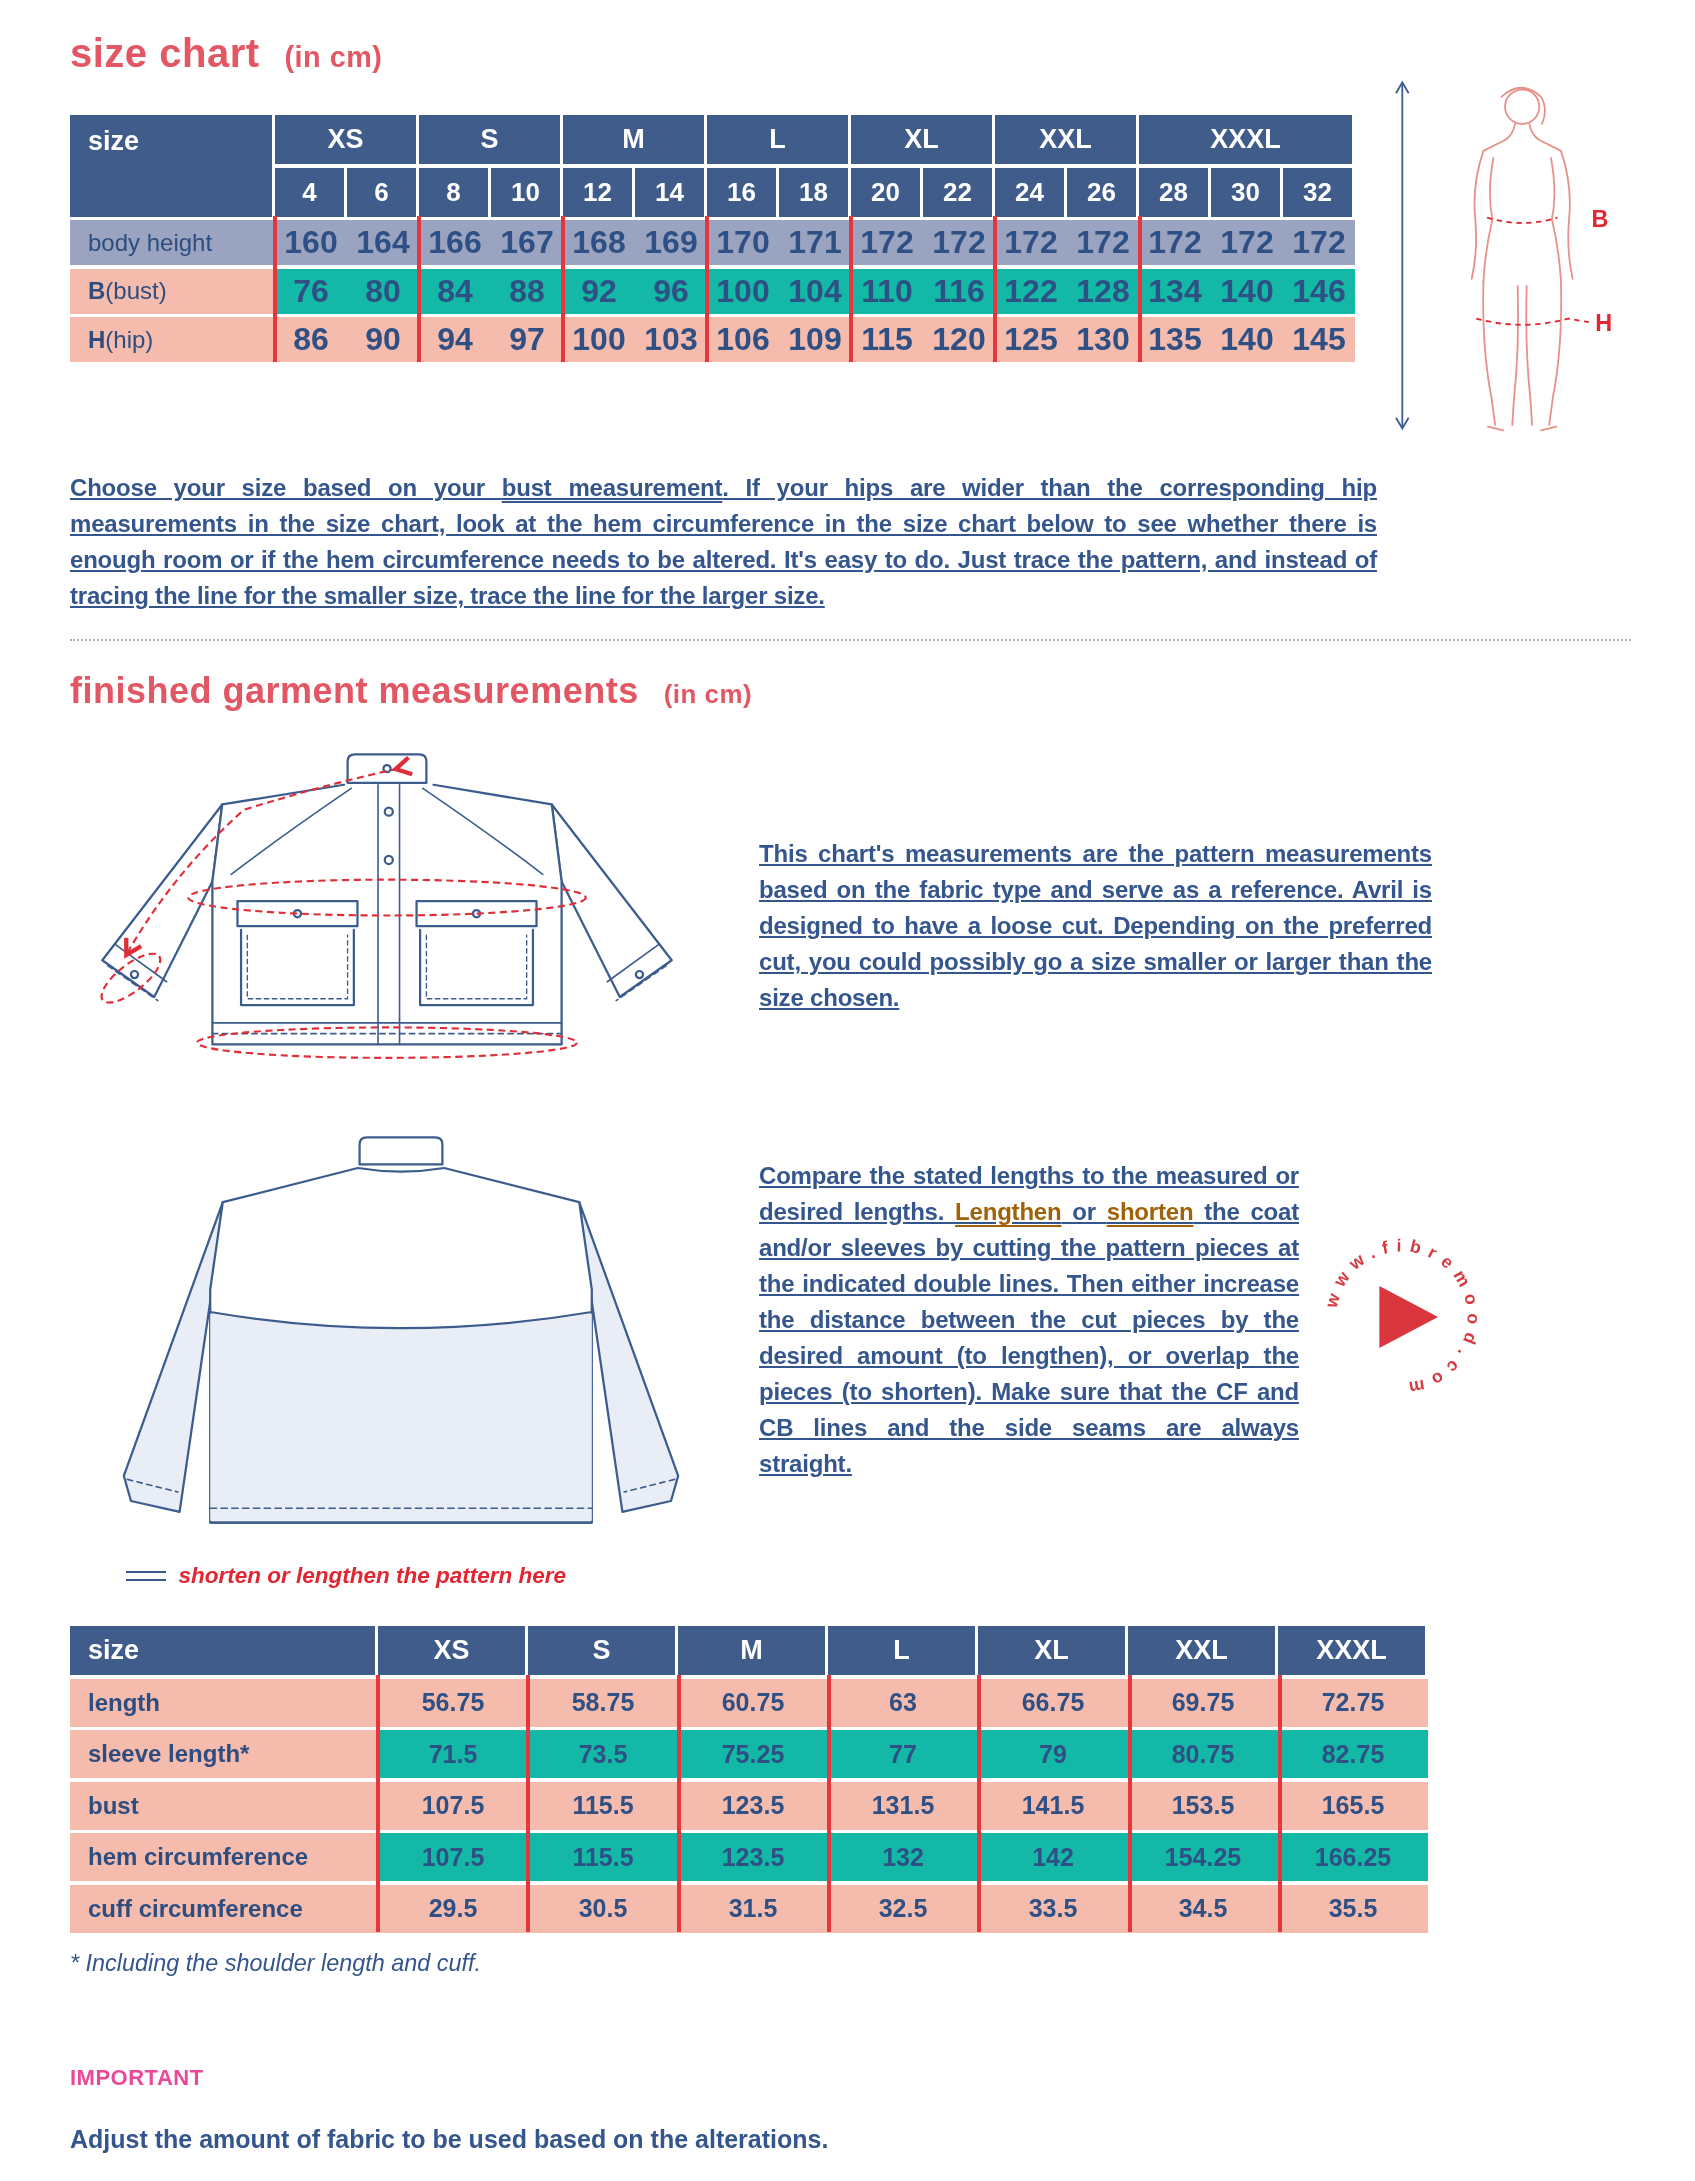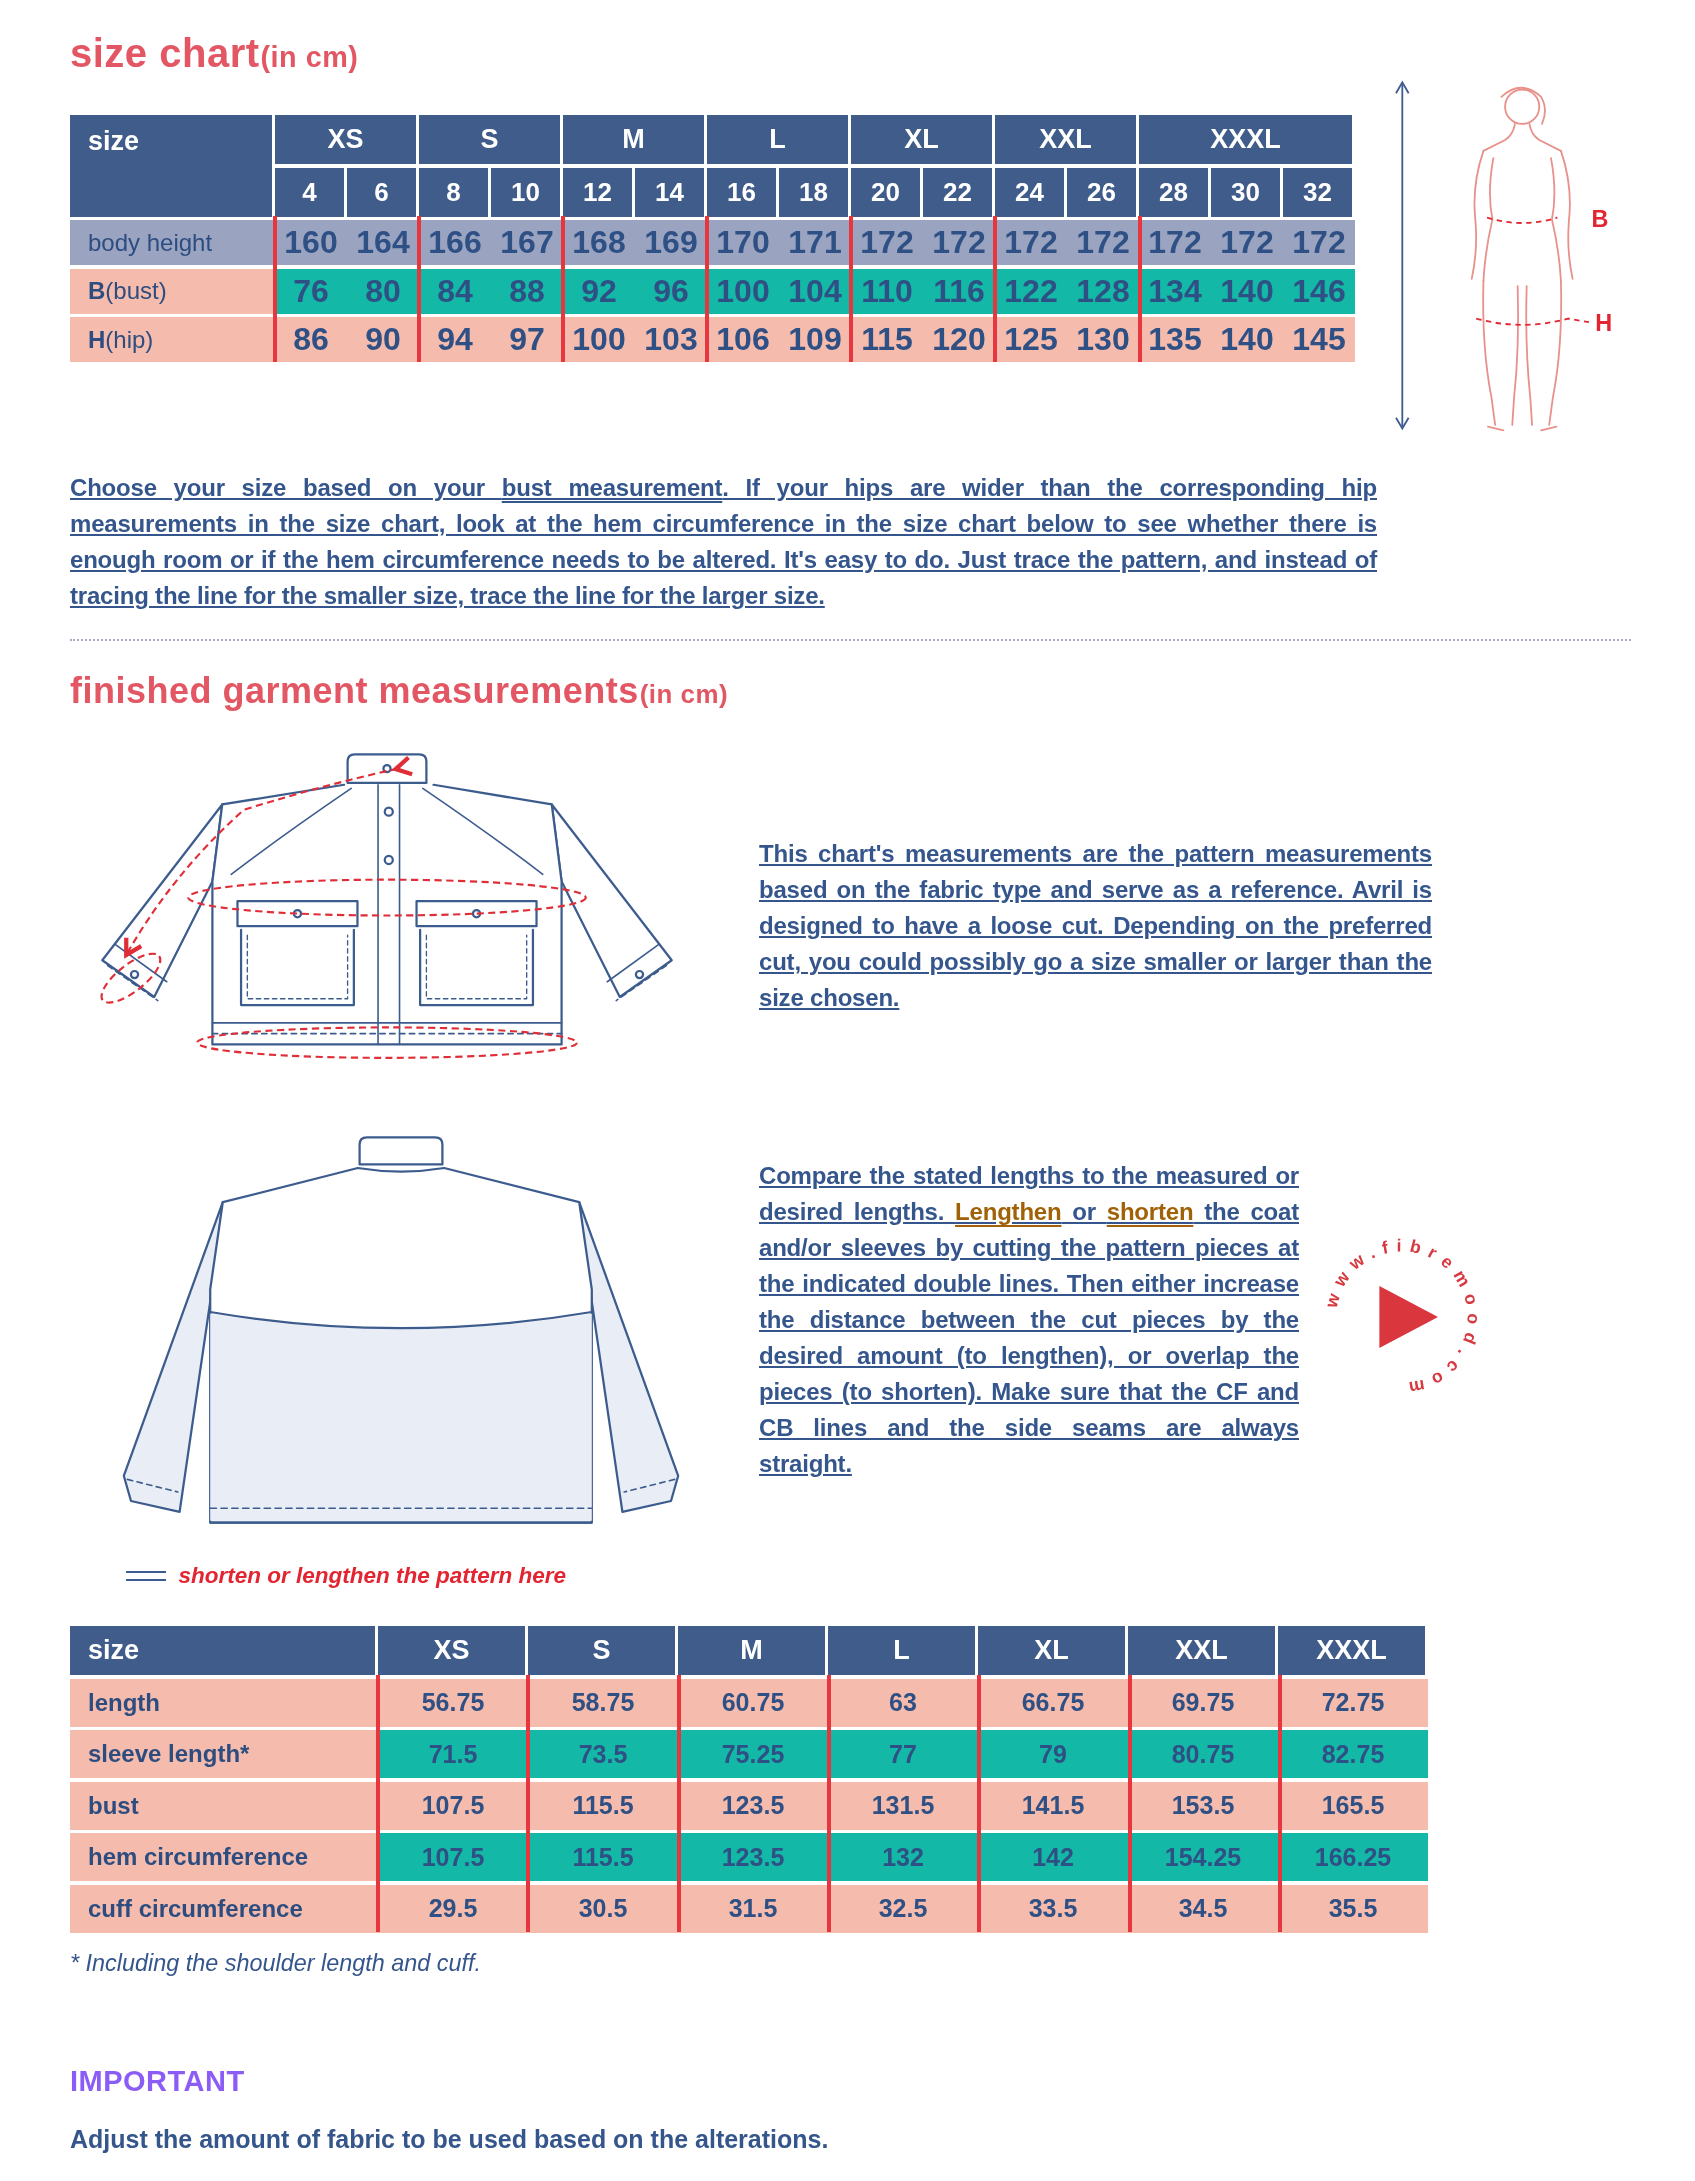--- a/index.html
+++ b/index.html
@@ -5,21 +5,21 @@
   html,body{margin:0;padding:0;}
   body{
     width:1696px;height:2182px;position:relative;background:#ffffff;
     font-family:"Liberation Sans", sans-serif;color:#35568c;overflow:hidden;
   }
   .abs{position:absolute;}
   
   .h-red{color:#e25763;font-weight:700;letter-spacing:0.5px;}
   .h1{left:70px;top:31px;font-size:40px;}
   .h2{left:70px;top:670px;font-size:36px;}
-  .h-unit{font-size:0.72em;font-weight:700;margin-left:1px;}
+  .h-unit{font-size:0.72em;font-weight:700;margin-left:25px;}
   
   .t-grid1{
     left:70px;top:115px;display:grid;position:absolute;
     grid-template-columns:205px repeat(15,72px);
     grid-template-rows:49px 49px 45px 45px 45px;row-gap:3.6px;
   }
   .t-grid1>div,.t-grid2>div{box-sizing:border-box;}
   .corner{grid-row:span 2;background:#3f5c8a;color:#fff;font-size:27px;font-weight:700;
     padding:10.8px 0 0 18px;border-right:3.6px solid #fff;}
   .hc{background:#3f5c8a;color:#fff;font-size:27px;font-weight:700;display:flex;
@@ -58,21 +58,21 @@
   .p-right2{left:759px;top:1134px;width:540px;}
   .u-navy{text-decoration:underline;text-underline-offset:4.5px;}
   .red-word{color:#a16207;text-decoration:underline;text-underline-offset:4.5px;}
   
   .divider{left:70px;top:639px;width:1561px;height:0;border-top:2.7px dotted #a7aec2;}
   .legend{left:126px;top:1563px;display:flex;align-items:center;gap:12.6px;}
   .dbl{display:flex;flex-direction:column;gap:5.4px;}
   .dbl .line{width:40px;height:2.7px;background:#3d5c8e;}
   .legend-text{color:#e22530;font-size:22.5px;font-style:italic;font-weight:700;}
   .footnote{left:70px;top:1950px;font-size:23.4px;font-style:italic;font-weight:400;color:#35568c;}
-  .important-title{left:70px;top:2065px;font-size:29px;font-weight:800;color:#8b5cf6;letter-spacing:0.5px;}
+  .important-title{left:70px;top:2065px;font-size:22px;font-weight:800;color:#ec4899;letter-spacing:0.5px;}
   .important-text{left:70px;top:2113px;font-size:25px;font-weight:700;color:#35568c;margin-top:12px;}
   svg{display:block;}
 </style>
 </head>
 <body>
 
 <div class="abs h-red h1"><span>size chart</span><span class="h-unit">(in cm)</span></div>
 
 <div class="t-grid1">
   <div class="corner">size</div>

